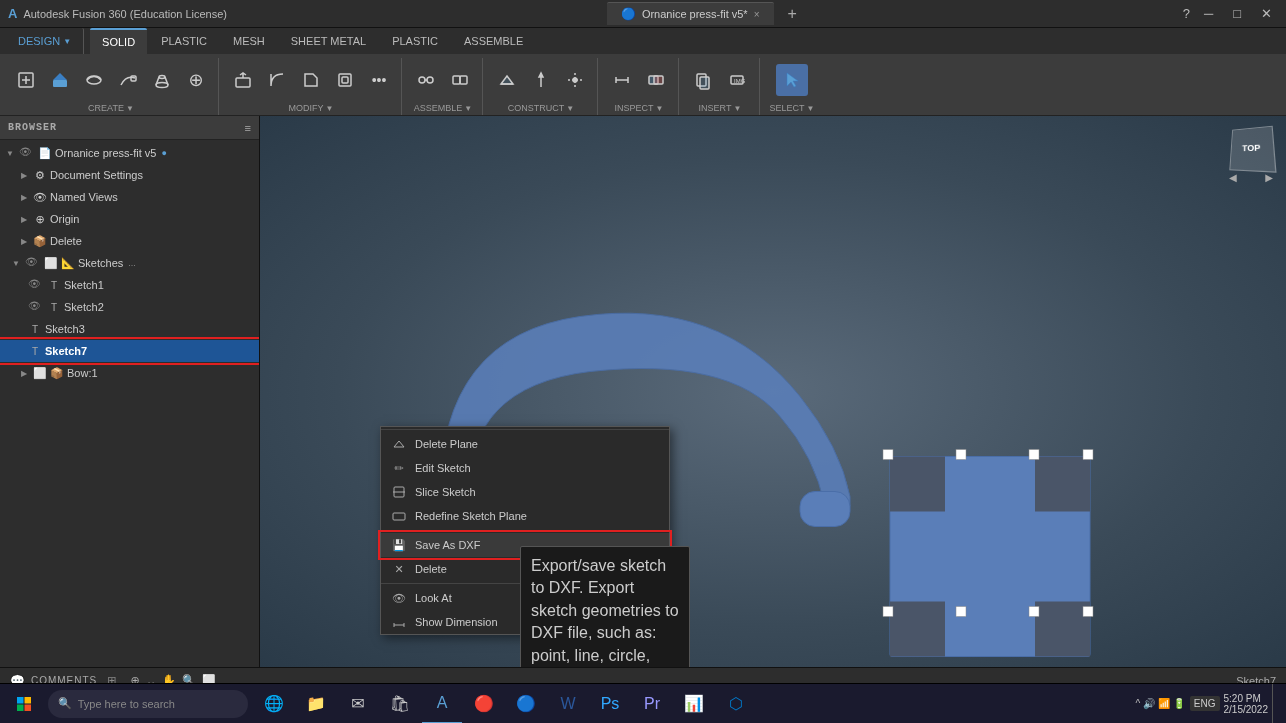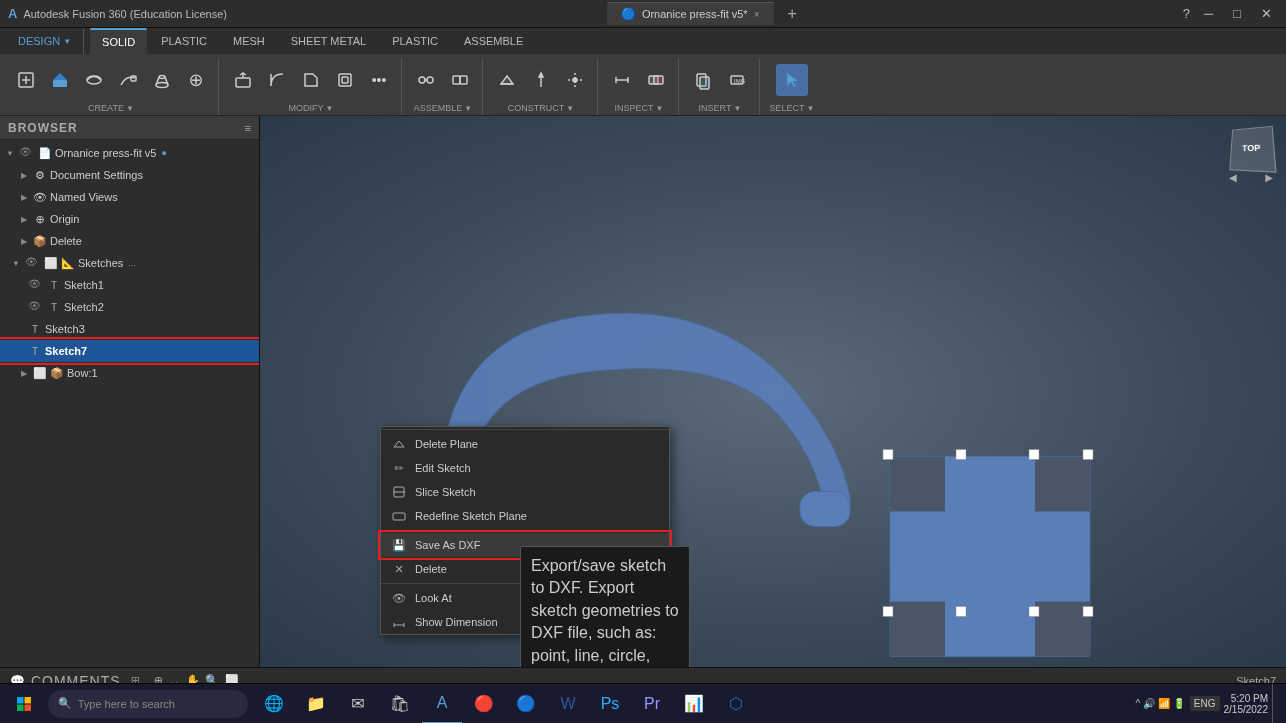--- a/index.html
+++ b/index.html
@@ -50,21 +50,21 @@
 
     
     #main { display: flex; height: calc(723px - 28px - 88px - 26px - 30px); }
 
     
     #browser { width: 260px; background: #2d2d2d; border-right: 1px solid #111; display: flex; flex-direction: column; }
     #browser-header {
       height: 24px; background: #3c3c3c; display: flex; align-items: center; padding: 0 8px;
       justify-content: space-between; border-bottom: 1px solid #222;
     }
-    #browser-header .title { font-size: 12px; color: #aaa; letter-spacing: 1px; font-weight: bold; }
+    #browser-header .title { font-size: 10px; color: #aaa; letter-spacing: 1px; font-weight: bold; font-family: Liberation Mono, monospace; }
     #browser-tree { flex: 1; overflow-y: auto; padding: 2px 0; }
     .tree-item {
       display: flex; align-items: center; height: 22px; padding-left: 8px; cursor: pointer; gap: 3px;
     }
     .tree-arrow { width: 12px; height: 12px; display: flex; align-items: center; justify-content: center; font-size: 8px; color: #888; }
     .tree-icon { width: 14px; height: 14px; display: flex; align-items: center; justify-content: center; font-size: 11px; }
     .tree-label { font-size: 11px; color: #ccc; }
     .tree-eye { width: 14px; height: 14px; font-size: 10px; color: #888; margin-right: 2px; }
 
     
@@ -139,21 +139,21 @@
     }
     #taskbar .task-icons { display: flex; align-items: center; gap: 2px; margin-left: 6px; }
     #taskbar .task-icon {
       width: 40px; height: 40px; display: flex; align-items: center; justify-content: center;
       cursor: pointer; font-size: 16px; color: #ccc;
     }
     #taskbar .task-icon.active { border-bottom: 2px solid #5a9fd4; }
     #taskbar .sys-tray {
       margin-left: auto; display: flex; align-items: center; gap: 4px; padding-right: 8px; color: #ccc; font-size: 10px;
     }
-    #taskbar .sys-tray .clock { text-align: right; }
+    #taskbar .sys-tray .clock { text-align: left; }
 
     .red-highlight { outline: 2px solid #e02020; outline-offset: 1px; }
 
     
     .canvas-shapes { position: absolute; top: 0; left: 0; width: 100%; height: 100%; }
   </style>
 </head>
 <body>
 
 <div id="title-bar">
@@ -592,21 +592,21 @@
     <div id="tooltip">
       <p>Export/save sketch to DXF. Export sketch geometries to DXF file, such as: point, line, circle, arc, ellipse and spline.</p>
     </div>
 
   </div>
 </div>
 
 <div id="status-bar">
   <div class="left">
     <span style="font-size:12px;">💬</span>
-    <span style="font-size:14px;letter-spacing:1px;color:#aaa;">COMMENTS</span>
+    <span style="font-size:10px;letter-spacing:1px;color:#aaa;">COMMENTS</span>
     <span style="margin-left:4px;color:#888;">⊞</span>
     <span style="margin-left:8px;">⊕</span>
     <span>↔</span>
     <span>✋</span>
     <span>🔍</span>
     <span>⬜</span>
   </div>
   <div class="right">
     <span>Sketch7</span>
   </div>

